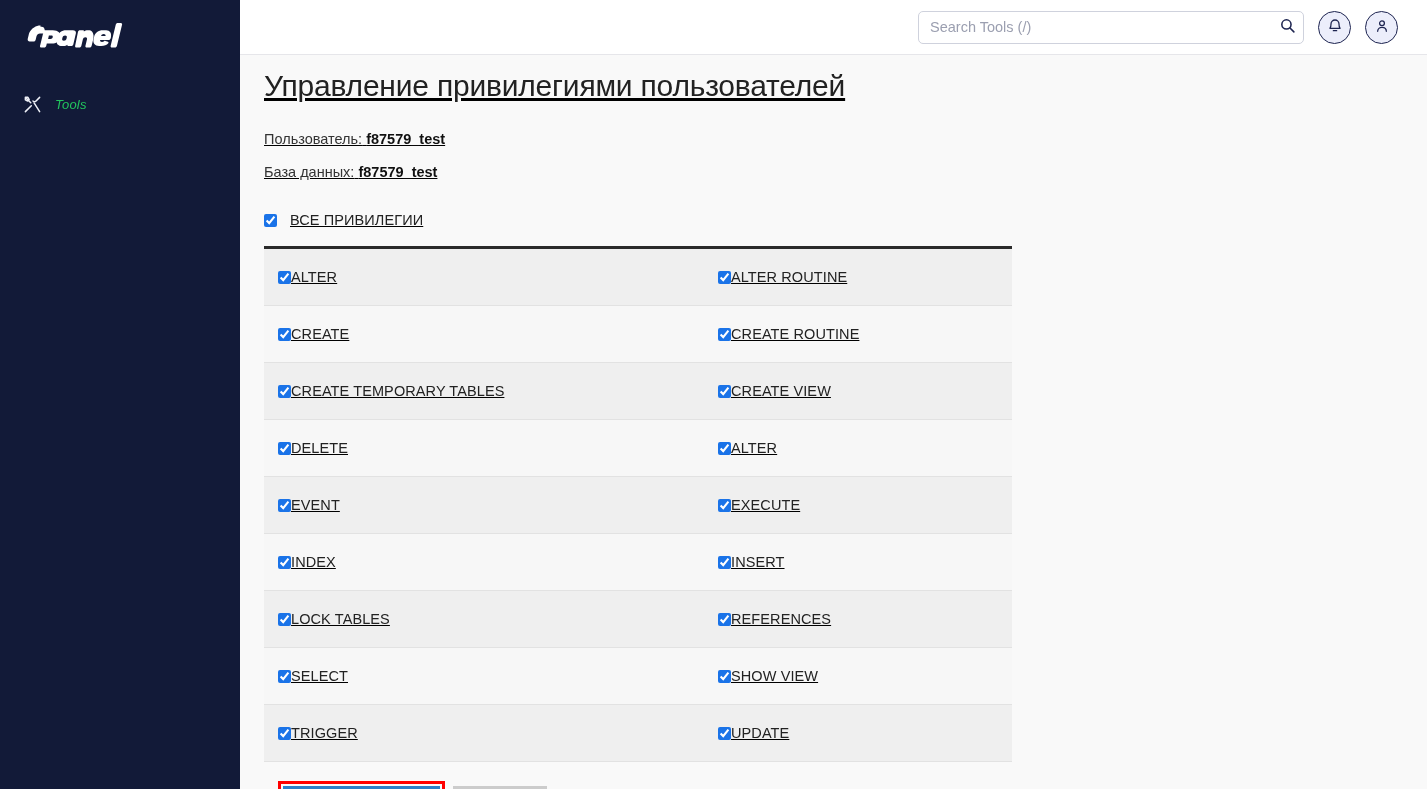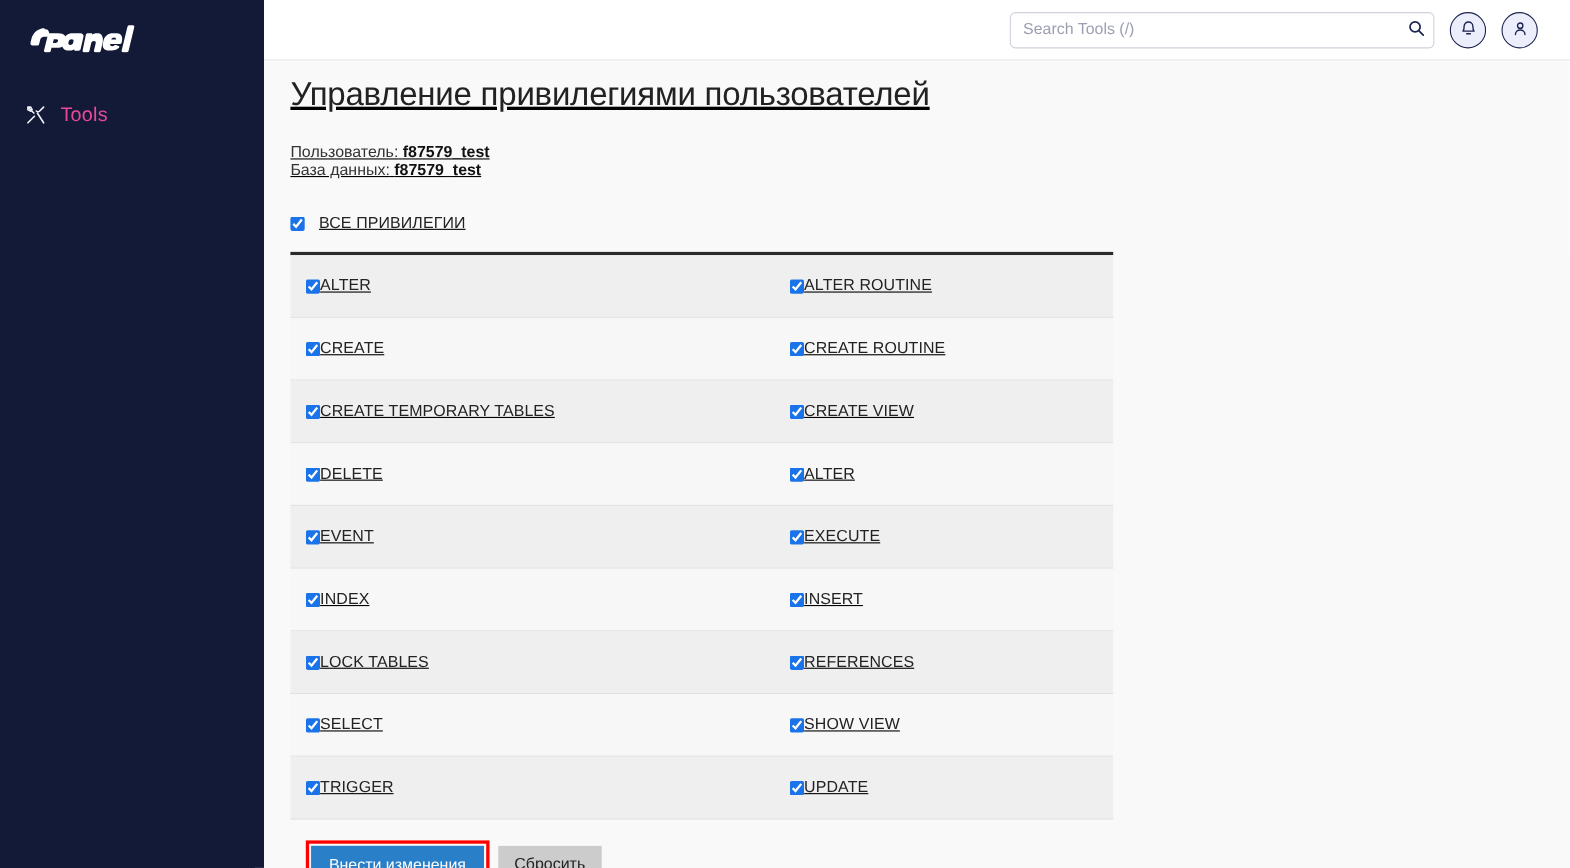--- a/index.html
+++ b/index.html
@@ -47,23 +47,24 @@
   }
   .nav-item .nav-icon {
     width: 20px;
     height: 20px;
     display: inline-flex;
     align-items: center;
     justify-content: center;
     flex: 0 0 20px;
   }
   .nav-item .nav-label {
-    font-size: 18px;
-    color: #ec4899;
+    font-size: 13px;
+    color: #22c55e;
     letter-spacing: .2px;
+    font-style: italic;
   }
 
   
   .main {
     flex: 1;
     height: 789px;
     position: relative;
     background: #f9f9f9;
     display: flex;
     flex-direction: column;
@@ -137,20 +138,21 @@
   .page-title {
     font-size: 30px;
     font-weight: 400;
     color: #222222;
     margin: 14px 0 0 0;
     letter-spacing: -0.2px;
   }
   .meta-line {
     font-size: 14.5px;
     color: #333;
+    margin-top: 17px;
   }
   .meta-line:first-of-type { margin-top: 28px; }
   .meta-line b { font-weight: 700; color: #111; }
 
   .allpriv-row {
     display: flex;
     align-items: center;
     gap: 13px;
     margin-top: 32px;
     margin-bottom: 0;

